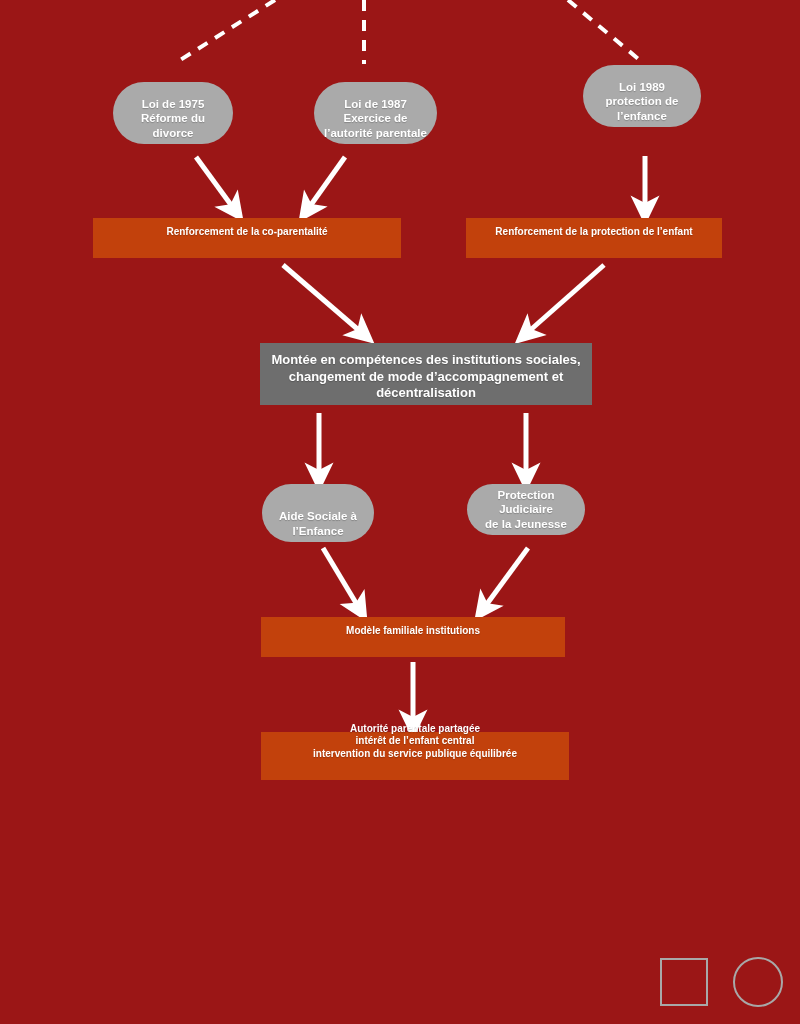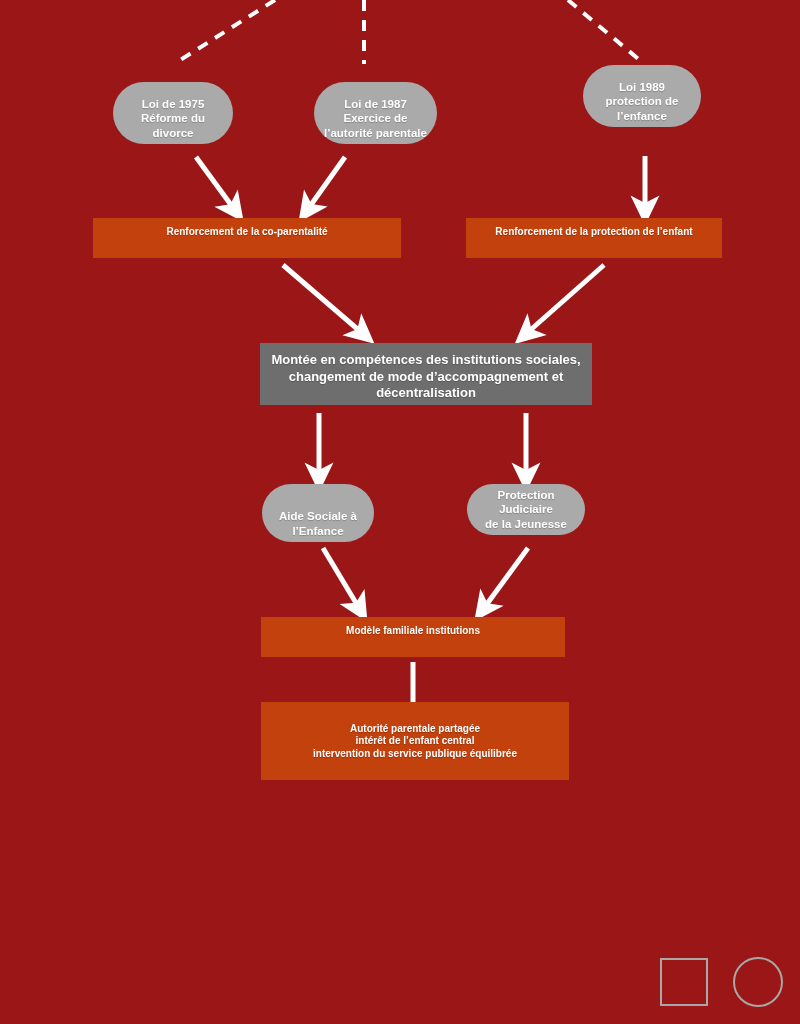--- a/index.html
+++ b/index.html
@@ -149,21 +149,21 @@
 
   <div class="node oval" style="left:467px; top:484px; width:118px; height:51px;">
     <span>Protection Judiciaire
 de la Jeunesse</span>
   </div>
 
   <div class="node rect-light" style="left:261px; top:617px; width:304px; height:36px;">
     <span>Modèle familiale institutions</span>
   </div>
 
-  <div class="node rect-light" style="left:261px; top:702px; width:308px; height:78px;">
+  <div class="node rect-light" style="left:261px; top:732px; width:308px; height:48px;">
     <span>Autorité parentale partagée
 intérêt de l’enfant central
 intervention du service publique équilibrée</span>
   </div>
 
   <div class="shape-mark shape-square"></div>
   <div class="shape-mark shape-circle"></div>
 
 </div>
 

